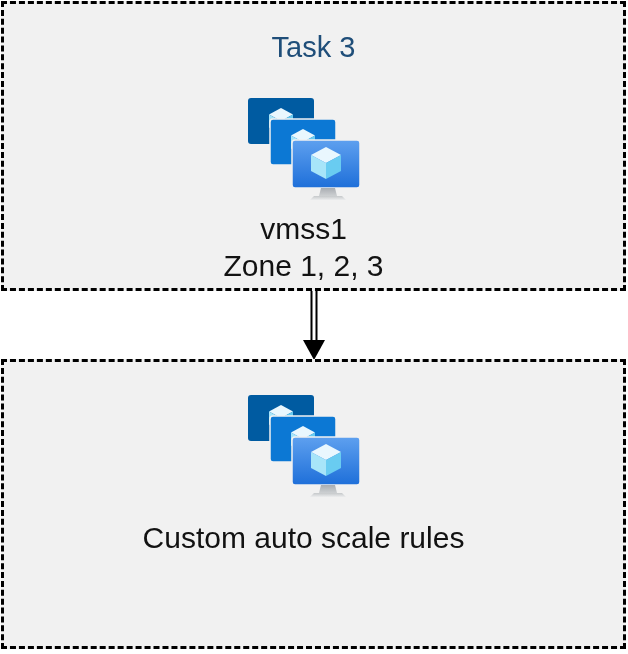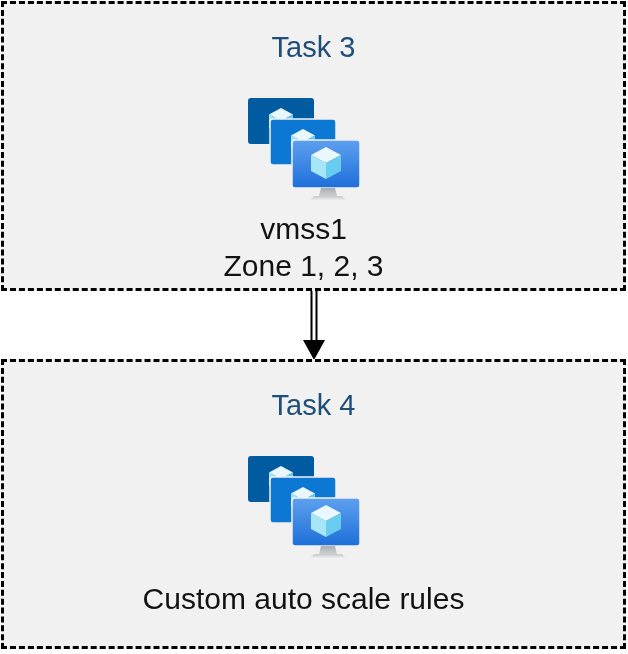--- a/index.html
+++ b/index.html
@@ -101,21 +101,20 @@
     </div>
   </div>
 
   <svg class="connector" viewBox="0 0 26 69">
     <rect x="9.5" y="0" width="2" height="52" fill="#000000"></rect>
     <rect x="14.5" y="0" width="2" height="52" fill="#000000"></rect>
     <polygon points="2,49 24,49 13,69" fill="#000000"></polygon>
   </svg>
 
   <div class="task-box task-box--b">
-    <div class="box-title">Task 4</div>
     <div class="vmss-icon-wrap">
       <svg width="116" height="104" viewBox="0 0 116 104">
         <rect x="4" y="2" width="66" height="46" rx="3" fill="#005BA1"></rect>
         <polygon points="37,12 49,18.5 37,25 25,18.5" fill="#E9F7FE"></polygon>
         <polygon points="25,18.5 37,25 37,38 25,31.5" fill="#A7E5F9"></polygon>
         <polygon points="49,18.5 49,31.5 37,38 37,25" fill="#69CCF1"></polygon>
         <rect x="26" y="23" width="66" height="46" rx="3" fill="#0C78D4" stroke="#F1F1F1" stroke-width="1.5"></rect>
         <polygon points="59,33 71,39.5 59,46 47,39.5" fill="#E9F7FE"></polygon>
         <polygon points="47,39.5 59,46 59,59 47,52.5" fill="#A7E5F9"></polygon>
         <polygon points="71,39.5 71,52.5 59,59 59,46" fill="#69CCF1"></polygon>

